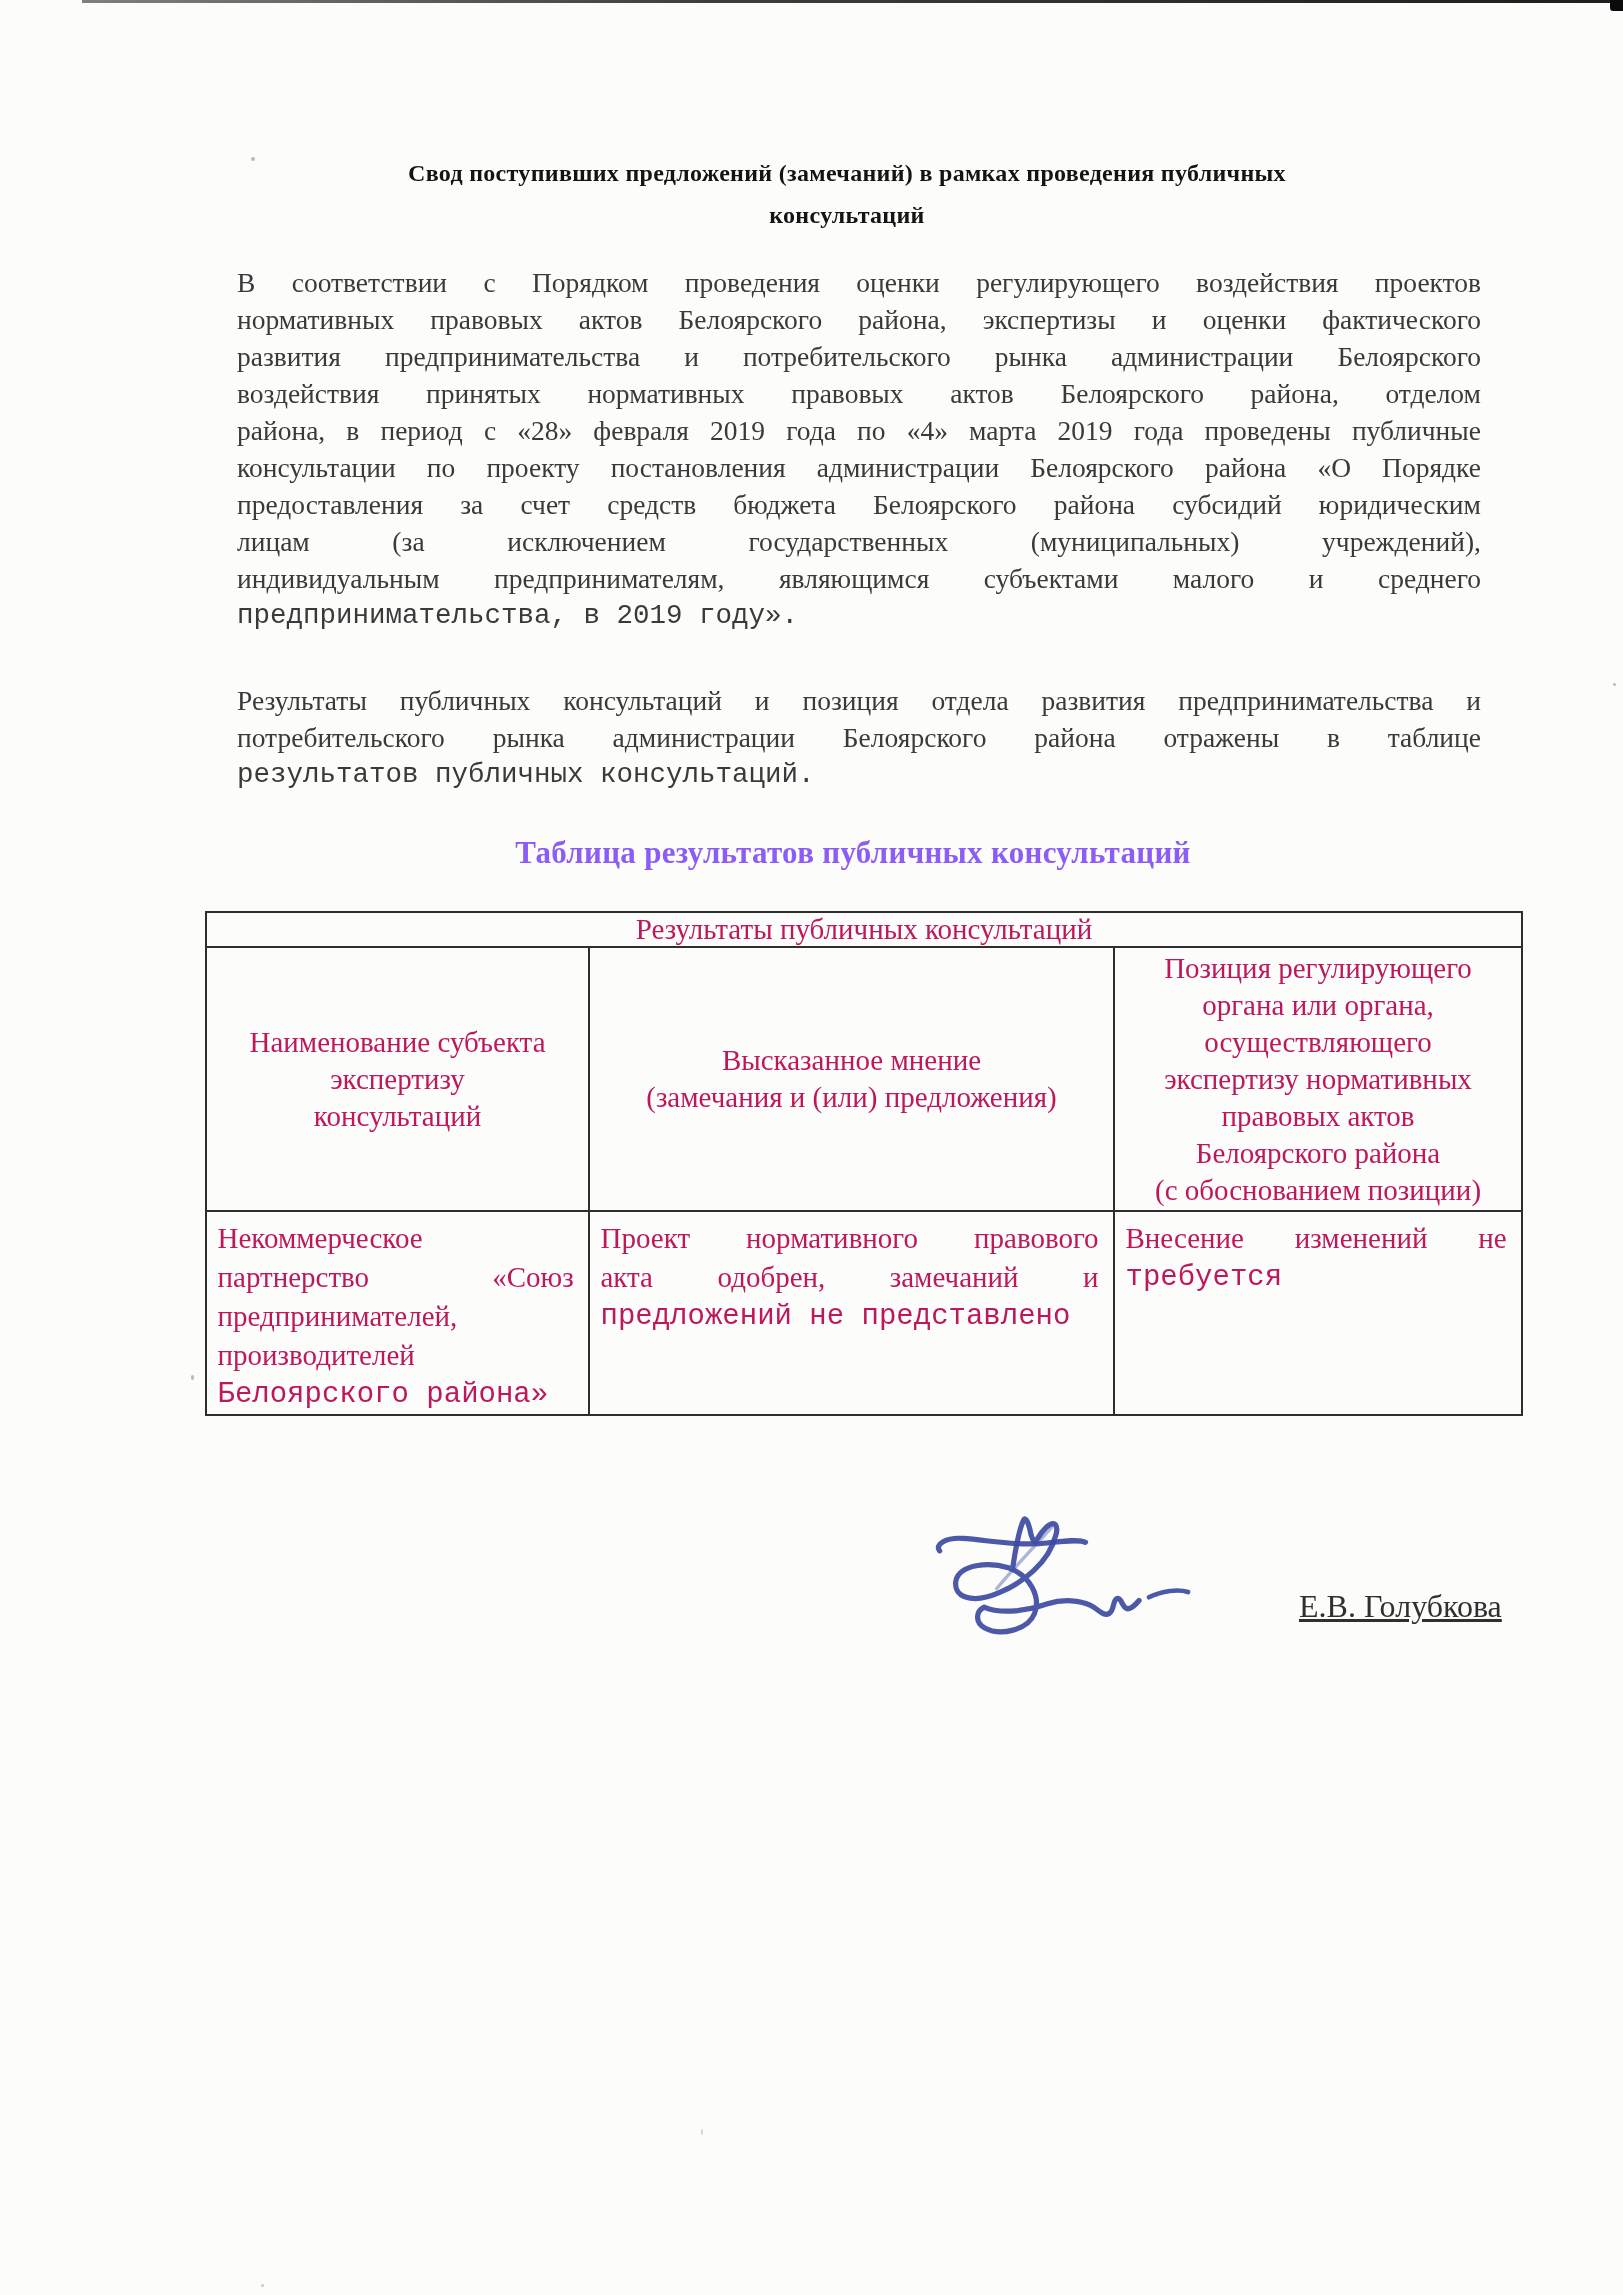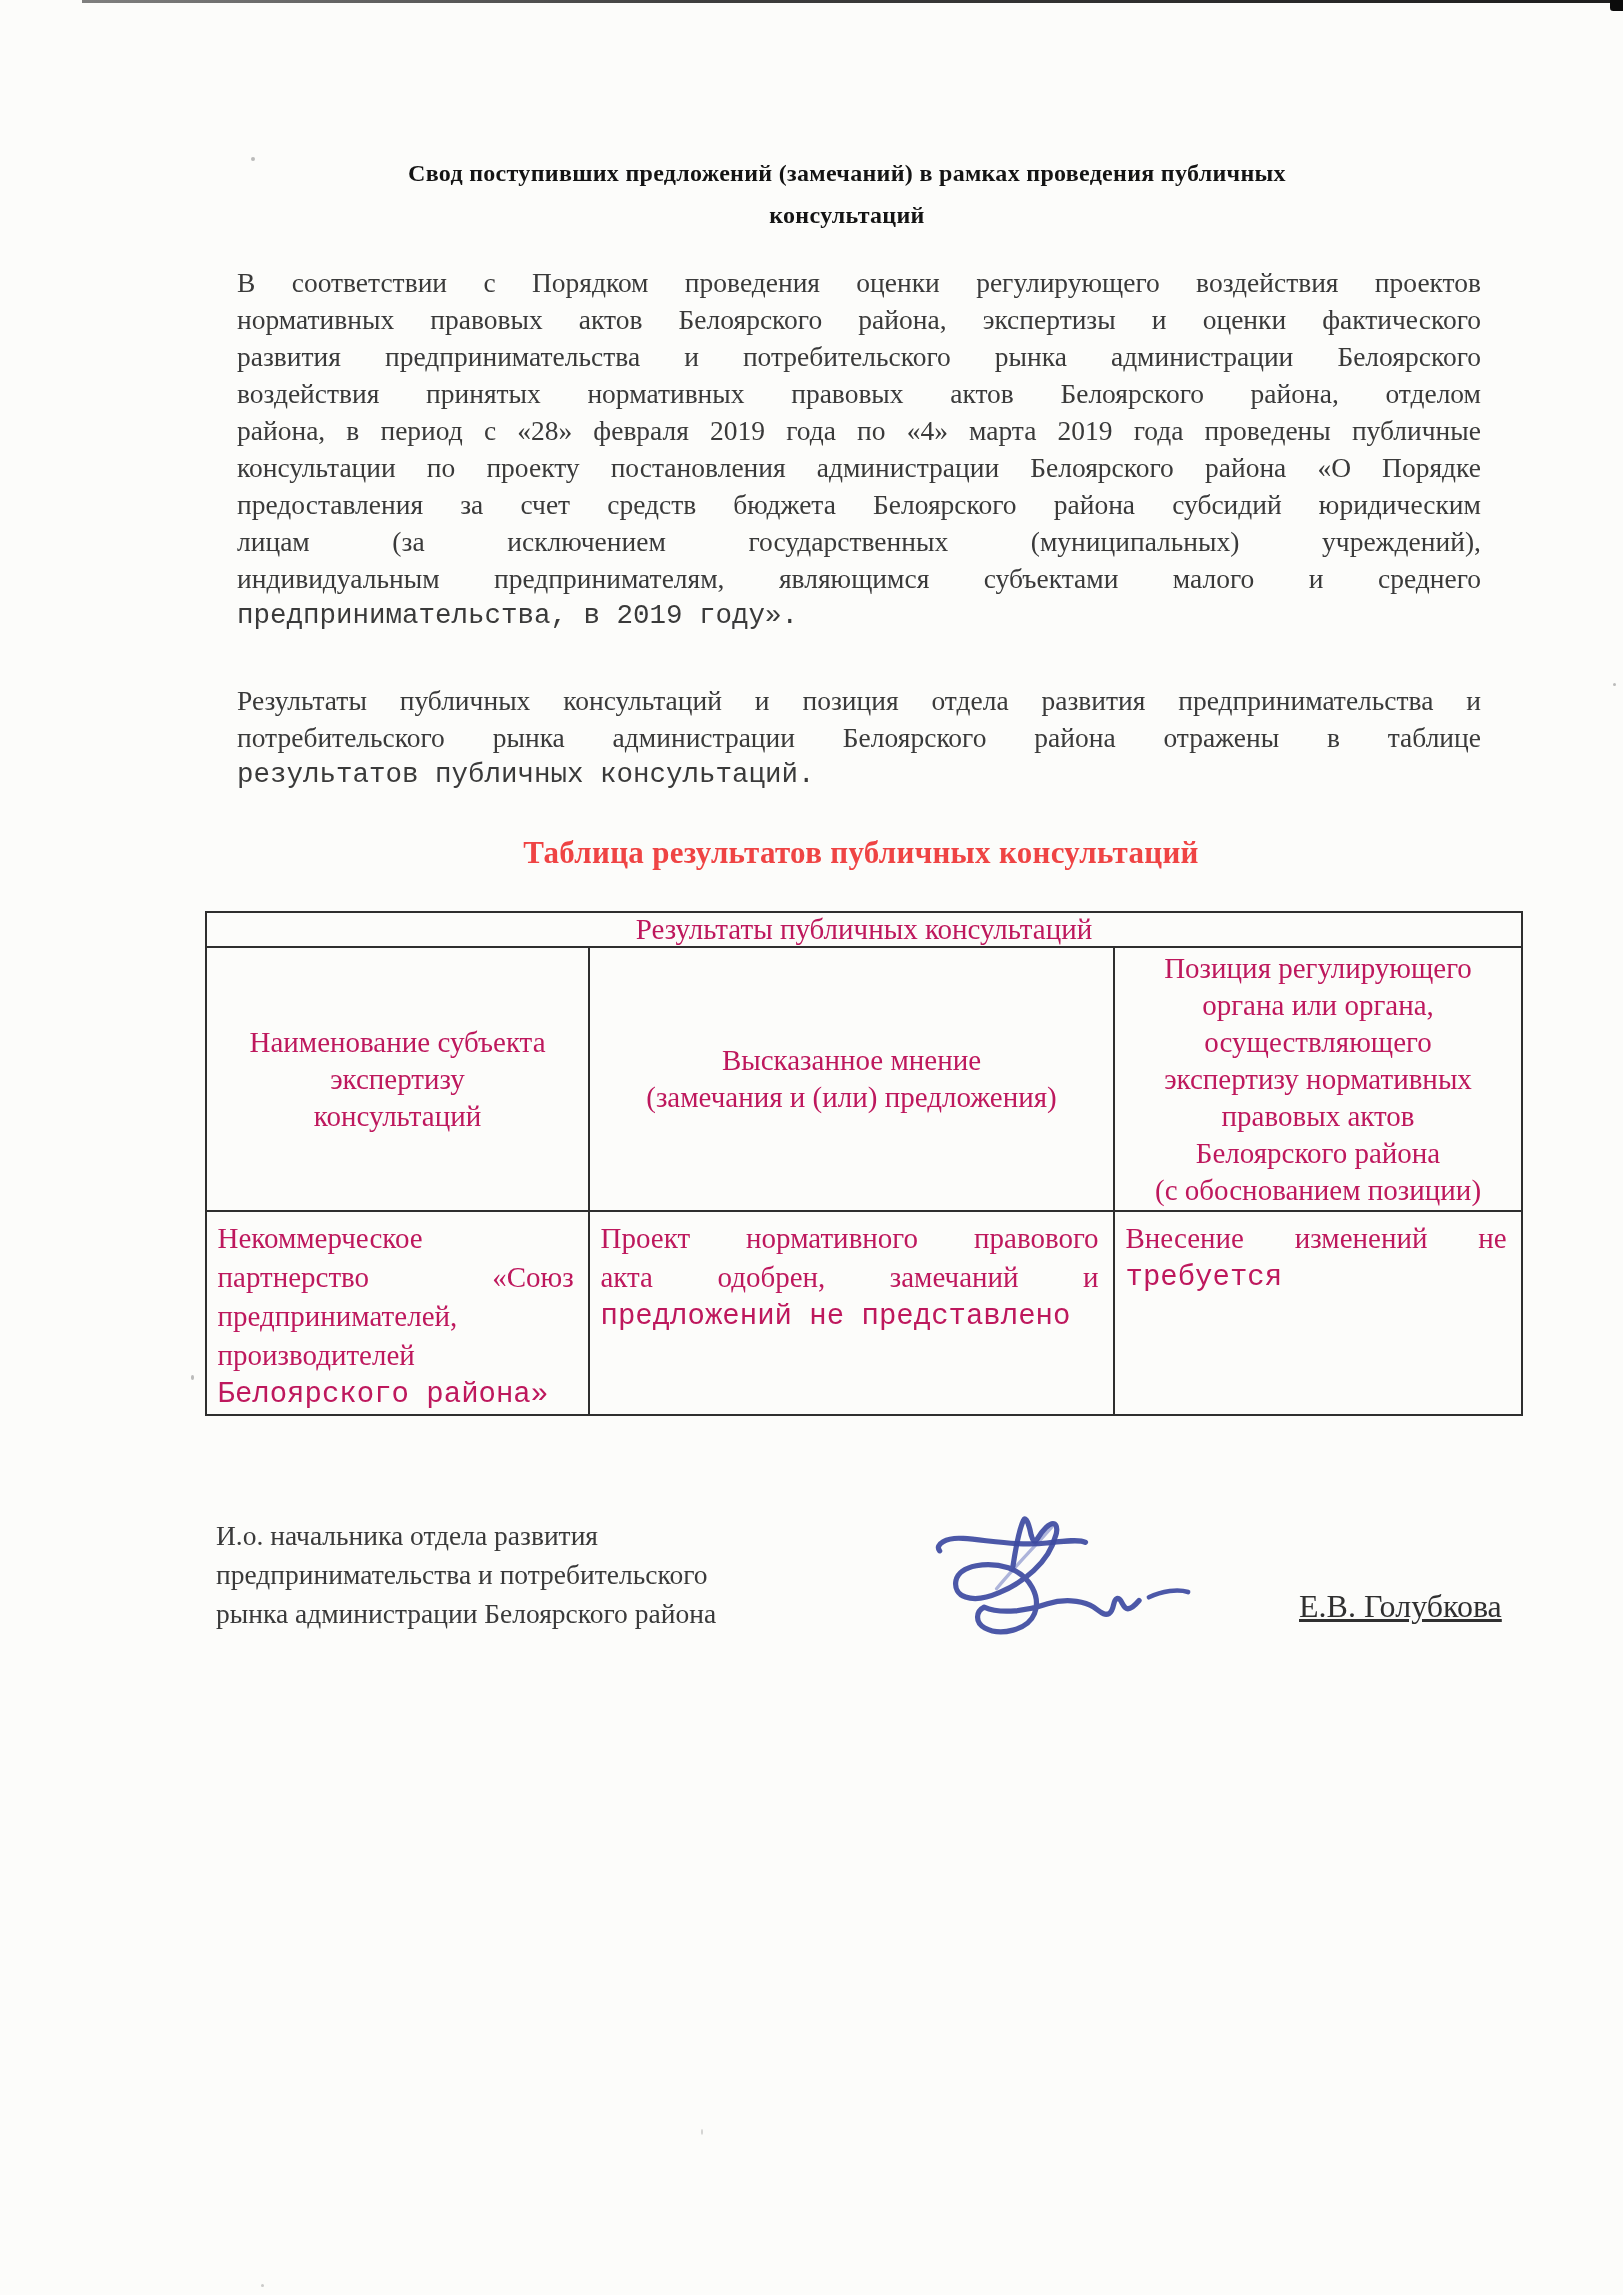--- a/index.html
+++ b/index.html
@@ -48,22 +48,22 @@
   .para1 { top: 264px; }
   .para2 { top: 682px; }
   .para .jline { line-height: 37px; margin-left: 24px; }
 
   .jline { text-align: justify; text-align-last: justify; }
   .jline.last { text-align-last: left; font-family: Liberation Mono, monospace; }
   .cline { text-align: center; }
 
   
   .table-caption {
-    position: absolute; left: 203px; top: 833px; width: 1316px;
-    text-align: center; font-weight: bold; font-size: 31px; color: #ef4444;
+    position: absolute; left: 195px; top: 833px; width: 1316px;
+    text-align: center; font-weight: bold; font-size: 31px; color: #8b5cf6;
     line-height: 39px; letter-spacing: 0.3px;
   }
 
   
   .results-table {
     position: absolute; left: 205px; top: 911px; width: 1316px;
     border-collapse: collapse; table-layout: fixed;
     font-size: 29px; color: #be185d;
   }
   .results-table col.c1 { width: 383px; }
@@ -185,25 +185,20 @@
             <div class="jline last">предложений не представлено</div>
           </td>
         <td>
             <div class="jline">Внесение изменений не</div>
             <div class="jline last">требуется</div>
           </td>
       </tr>
     </tbody>
   </table>
 
-  <div class="sign-position">
-      <div class="pline">И.о. начальника отдела развития</div>
-      <div class="pline">предпринимательства и потребительского</div>
-      <div class="pline last">рынка администрации Белоярского района</div>
-    </div>
 
   <svg class="signature-svg" viewBox="1380 2280 500 260" xmlns="http://www.w3.org/2000/svg">
 
     <path stroke-width="5" opacity="0.8" d="M 1608 2333 C 1585 2360, 1550 2395, 1523 2428" stroke="#98a1d2"></path>
 
     <path stroke-width="8" opacity="0.92" d="M 1436 2370 C 1428 2360, 1446 2349, 1472 2351
              C 1512 2354, 1558 2363, 1600 2358
              C 1626 2355, 1650 2352, 1659 2357" stroke="#3d4aa1"></path>
 
     <path stroke-width="8" opacity="0.92" d="M 1548 2394

